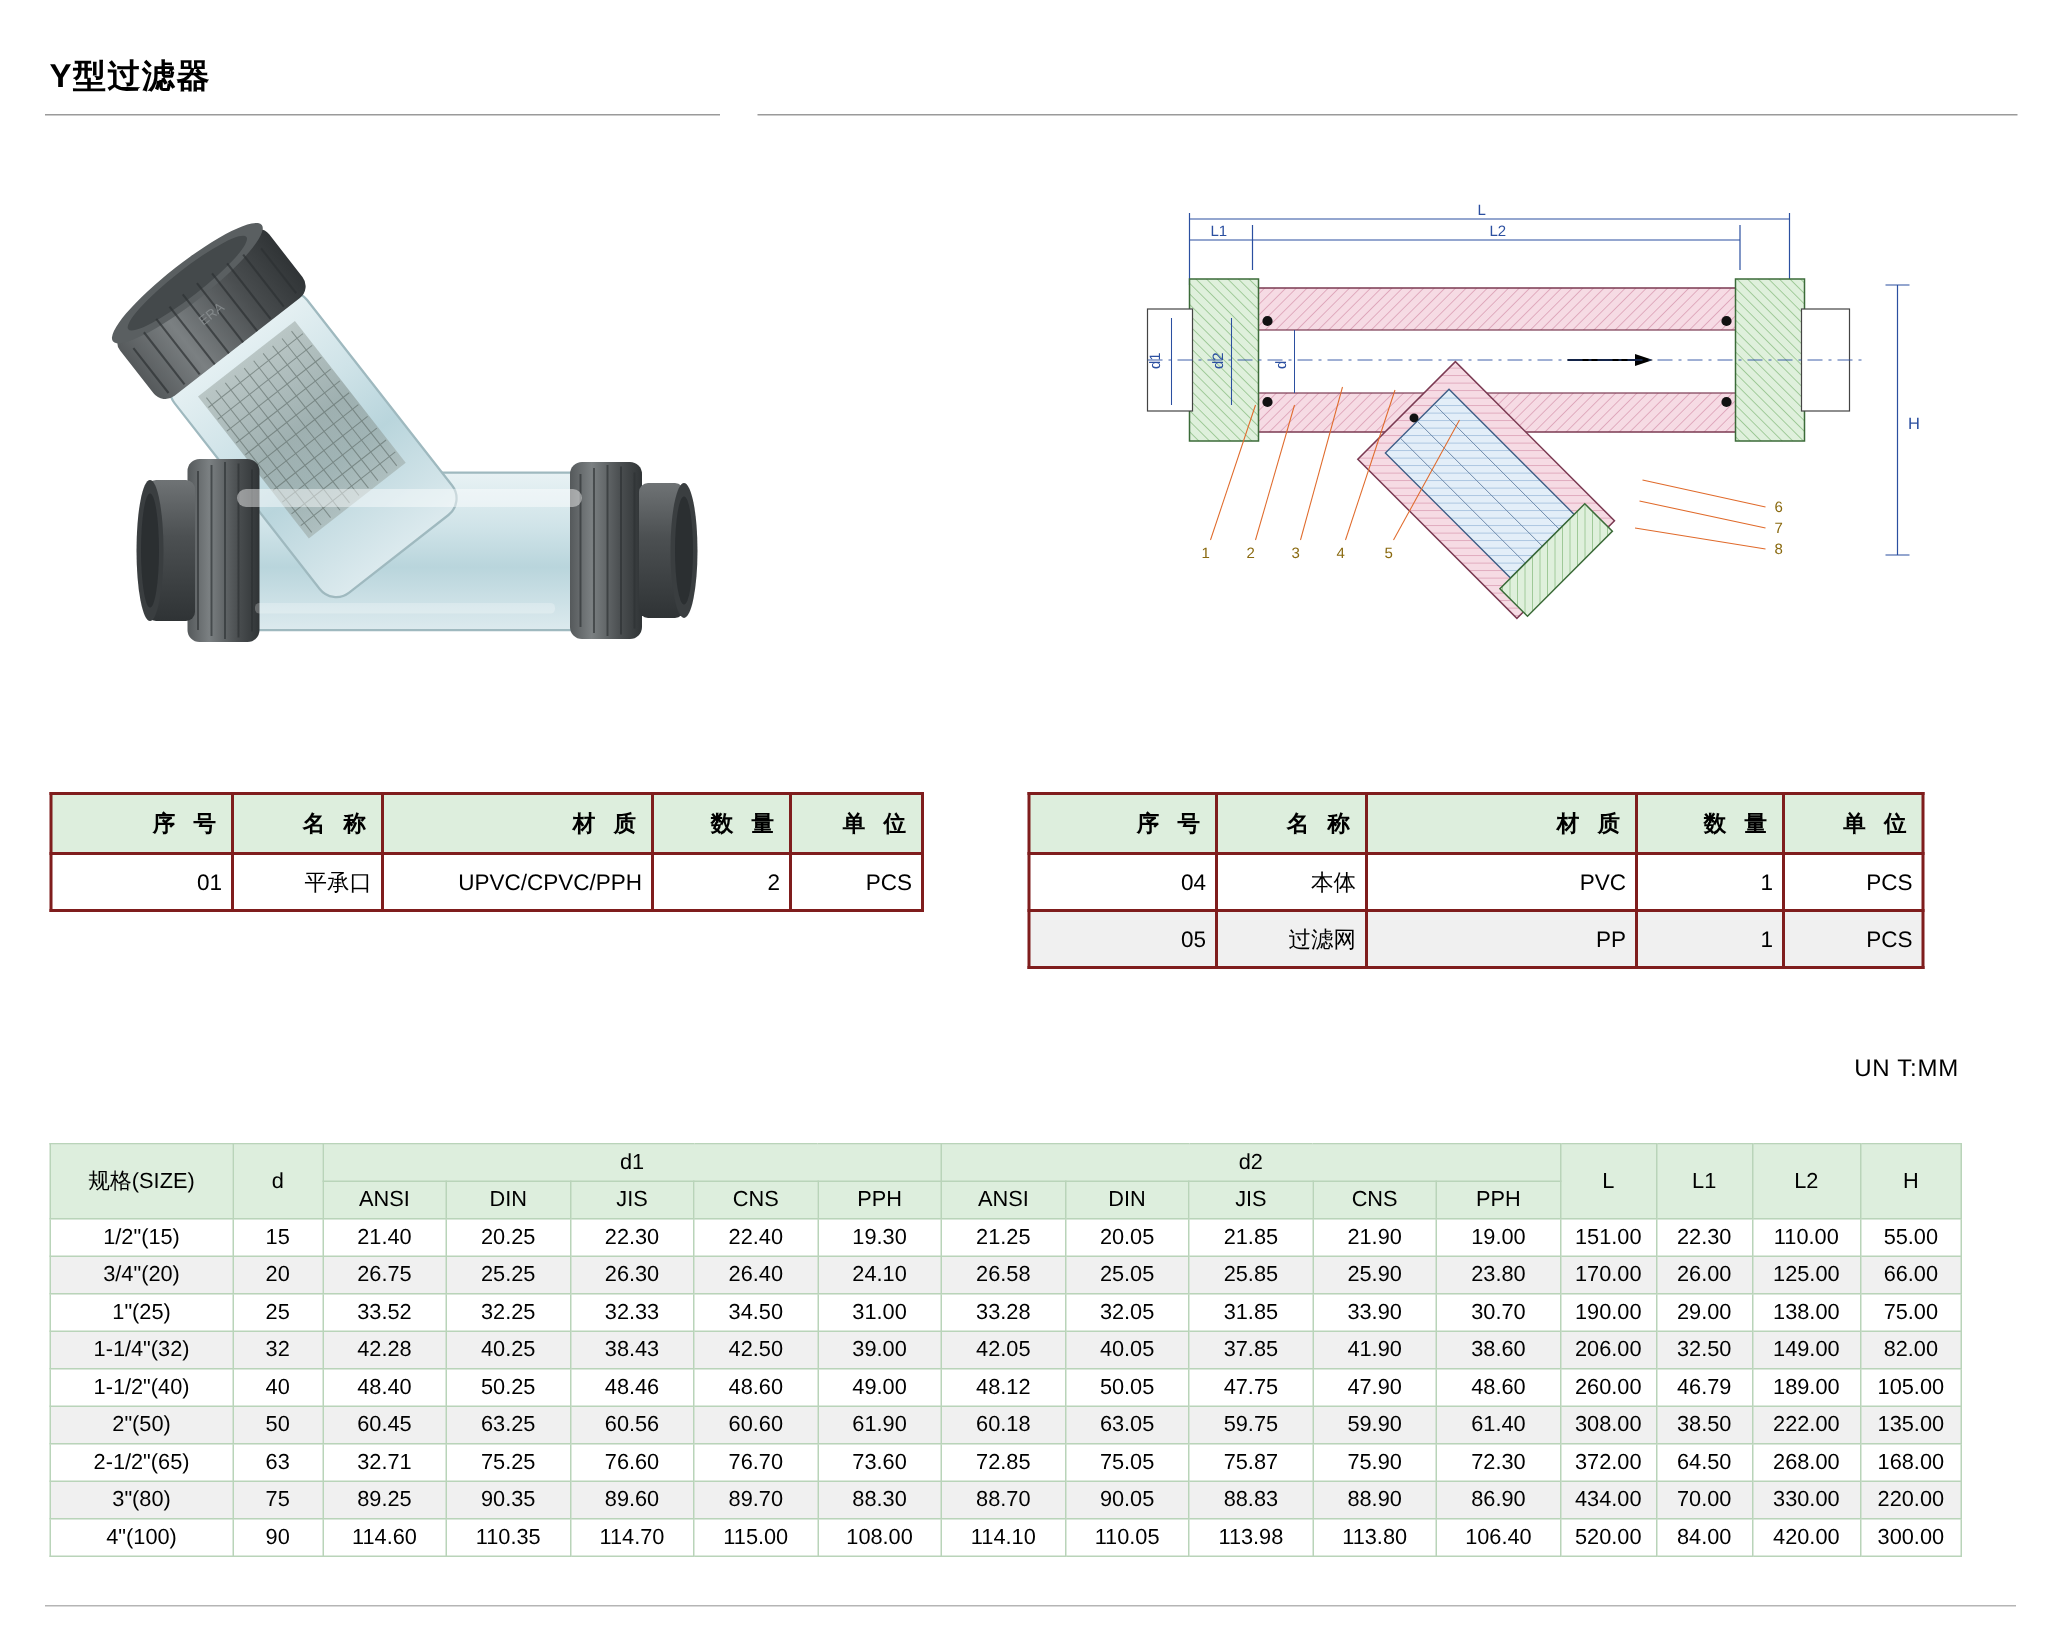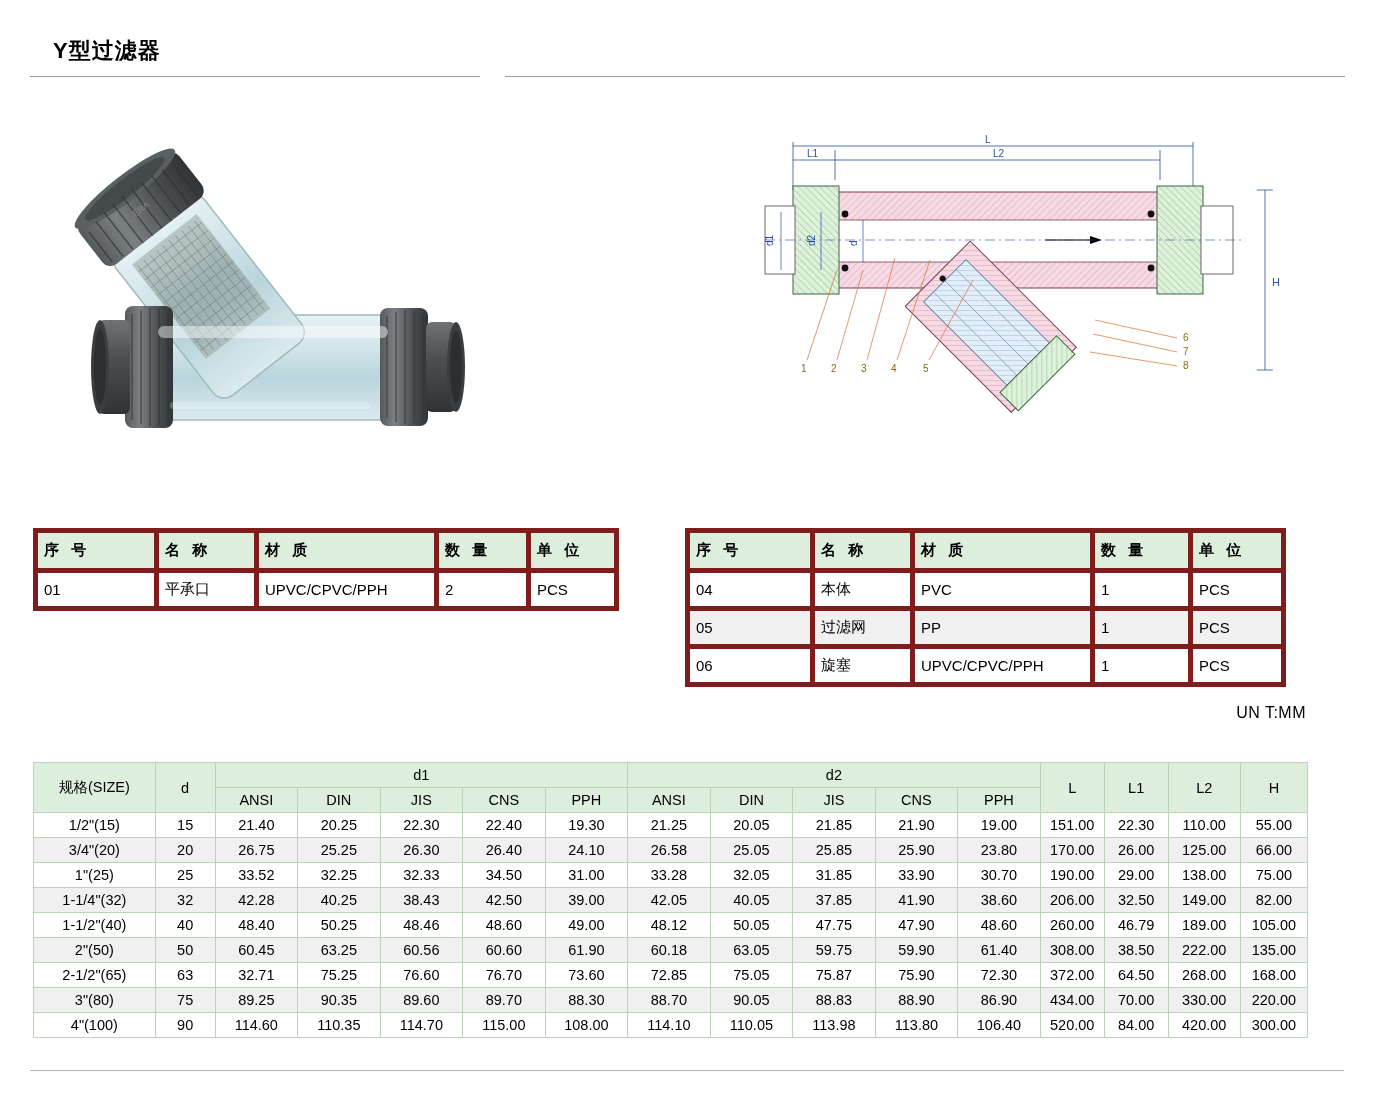--- a/index.html
+++ b/index.html
@@ -15,21 +15,20 @@
 
   
   .header {
     position: absolute;
     top: 18px; left: 0; width: 1374px; height: 52px;
   }
   .header .cn-title {
     position: absolute; left: 33px; top: 22px;
     font-size: 22px; font-weight: bold; letter-spacing: 1px;
     line-height: 1;
-    margin-left: 20px;
   }
   .header .cn-rule {
     position: absolute; left: 30px; top: 58px; width: 450px;
     border-bottom: 1px solid #9a9a9a;
   }
   .header .en-title {
     position: absolute; left: 508px; top: 20px;
     font-size: 25px; color: #00a04a; letter-spacing: 0.5px;
     white-space: nowrap;
   }
@@ -45,22 +44,22 @@
 
   .drawing { position: absolute; left: 745px; top: 25px; width: 600px; height: 330px; }
 
   
   .parts-wrap { position: absolute; top: 528px; left: 0; width: 1374px; }
   table.parts {
     border-collapse: collapse;
     font-size: 15px;
   }
   table.parts th, table.parts td {
-    border: 5px solid #7f1d1d;
-    text-align: left;
+    border: 2px solid #7f1d1d;
+    text-align: right;
     height: 38px;
     padding: 0 6px;
     font-weight: normal;
     white-space: nowrap;
   }
   table.parts thead th {
     background: #ddeedd;
     font-weight: bold;
     letter-spacing: 4px;
     height: 40px;
@@ -407,27 +406,20 @@
           <td>04</td>
           <td>本体</td>
           <td>PVC</td>
           <td>1</td>
           <td>PCS</td>
         </tr>
         <tr>
           <td>05</td>
           <td>过滤网</td>
           <td>PP</td>
-          <td>1</td>
-          <td>PCS</td>
-        </tr>
-        <tr>
-          <td>06</td>
-          <td>旋塞</td>
-          <td>UPVC/CPVC/PPH</td>
           <td>1</td>
           <td>PCS</td>
         </tr>
       </tbody>
     </table>
   </div>
 </div>
 
 <div class="unit-note">UN T:MM</div>
 

